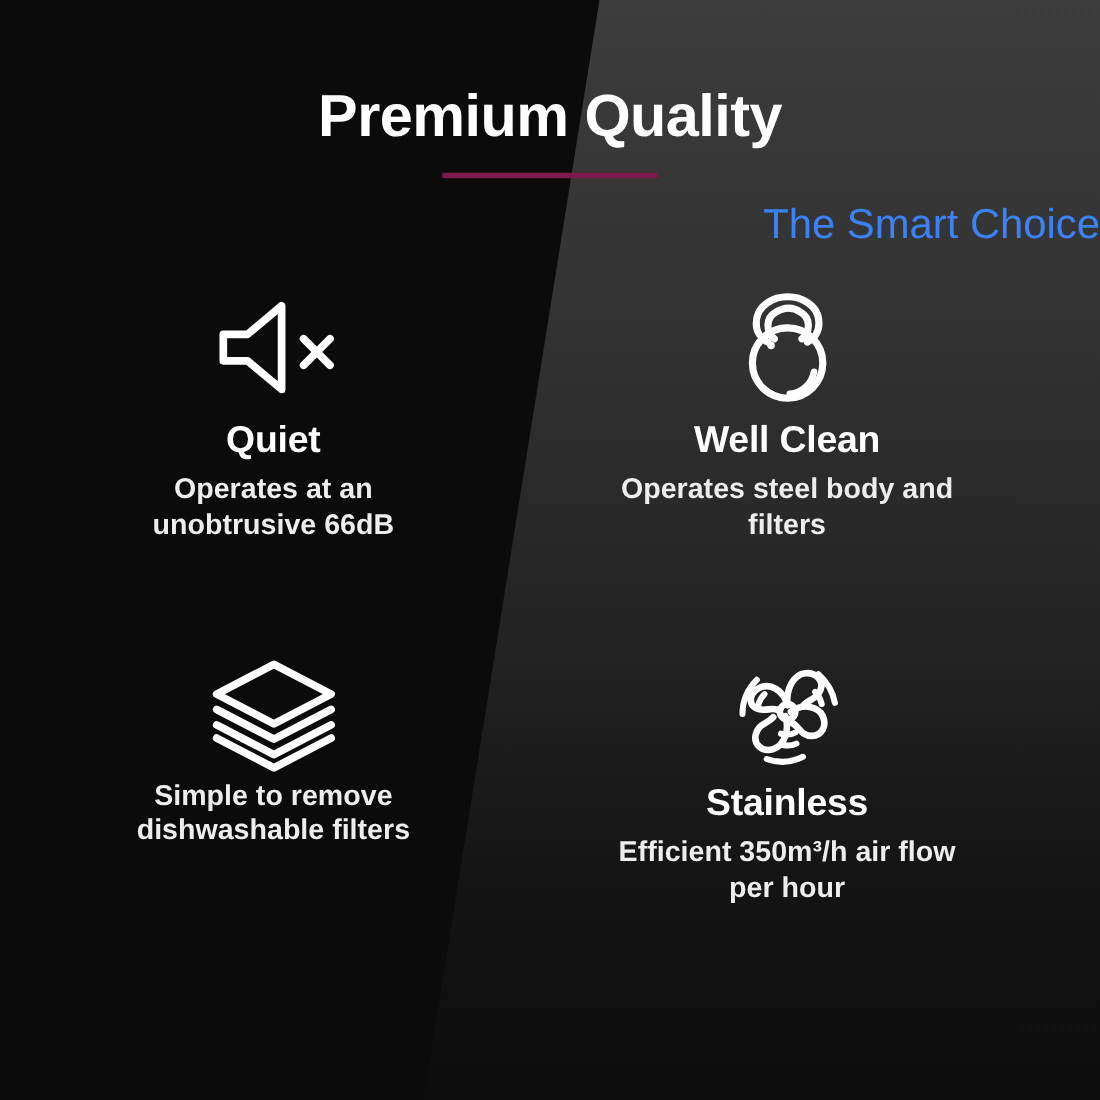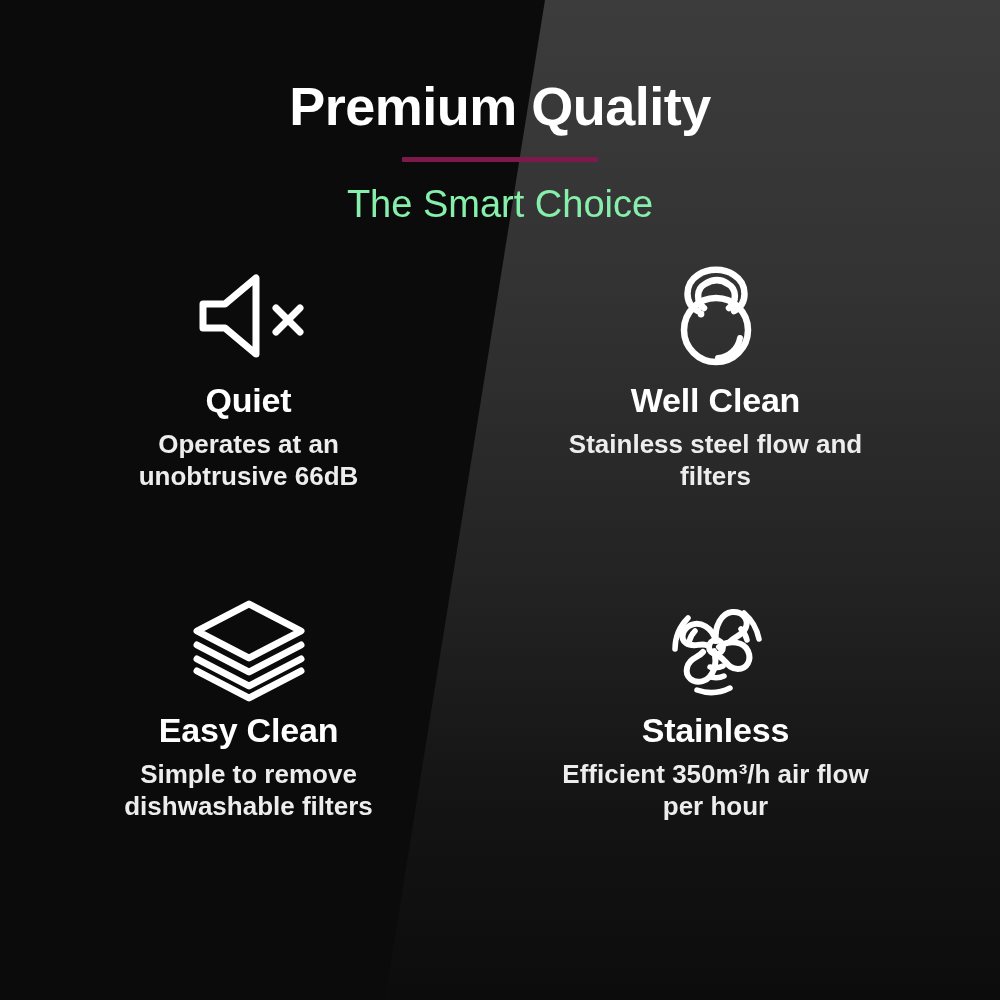--- a/index.html
+++ b/index.html
@@ -44,22 +44,23 @@
     width:196px; height:5px;
     background:#7d1a4b;
     margin:22px auto 0 auto;
     border-radius:1px;
   }
 
   #subtitle {
     margin-top:22px;
     font-size:38px;
     font-weight:400;
-    color:#86efac;
+    color:#3b82f6;
     line-height:1.1;
+    text-align:right;
   }
 
   
   #features {
     position:absolute;
     top:250px; left:0;
     width:949px; height:660px;
     display:grid;
     grid-template-columns:1fr 1fr;
     grid-template-rows:1fr 1fr;
@@ -132,33 +133,32 @@
         <div class="feature-icon">
           <svg width="96" height="104" viewBox="0 0 96 104" fill="none" stroke="#ffffff" stroke-width="6.5" stroke-linecap="round" stroke-linejoin="round">
             <path d="M30 47 C16 40 16 20 30 11 C40 4 56 4 66 11 C80 20 80 40 66 47"></path>
             <path d="M36 44 C28 38 28 25 37 20 C45 15 53 15 60 20 C69 25 69 38 61 44"></path>
             <circle cx="48" cy="66" r="32"></circle>
             <path d="M72 74 C70 85 61 93 50 94" stroke-width="6"></path>
             <circle cx="33" cy="50" r="3.4" fill="#ffffff" stroke="none"></circle>
           </svg>
         </div>
         <div class="feature-title">Well Clean</div>
-        <div class="feature-desc">Stainless steel flow and filters</div>
+        <div class="feature-desc">Operates steel body and filters</div>
       </div>
 
       <div class="feature">
         <div class="feature-icon">
           <svg width="116" height="98" viewBox="0 0 116 98" fill="none" stroke="#ffffff" stroke-width="7" stroke-linecap="round" stroke-linejoin="round">
             <path d="M58 7 L110 34 L58 61 L6 34 Z"></path>
             <path d="M6 48 L58 75 L110 48"></path>
             <path d="M6 62 L58 89 L110 62"></path>
             <path d="M6 74 L58 101 L110 74"></path>
           </svg>
         </div>
-        <div class="feature-title">Easy Clean</div>
         <div class="feature-desc">Simple to remove dishwashable filters</div>
       </div>
 
       <div class="feature">
         <div class="feature-icon">
           <svg width="104" height="102" viewBox="0 0 104 102" fill="none" stroke="#ffffff" stroke-width="6" stroke-linecap="round" stroke-linejoin="round">
 
             <path d="M52 46 C48 32 36 26 27 30 C18 34 16 44 22 48 C29 53 36 48 42 50"></path>
             <path d="M52 46 C50 31 58 18 68 17 C78 16 85 24 82 32 C79 41 70 41 66 47"></path>
             <path d="M55 52 C66 44 80 47 84 56 C88 65 83 74 74 74 C64 74 62 65 56 62"></path>

